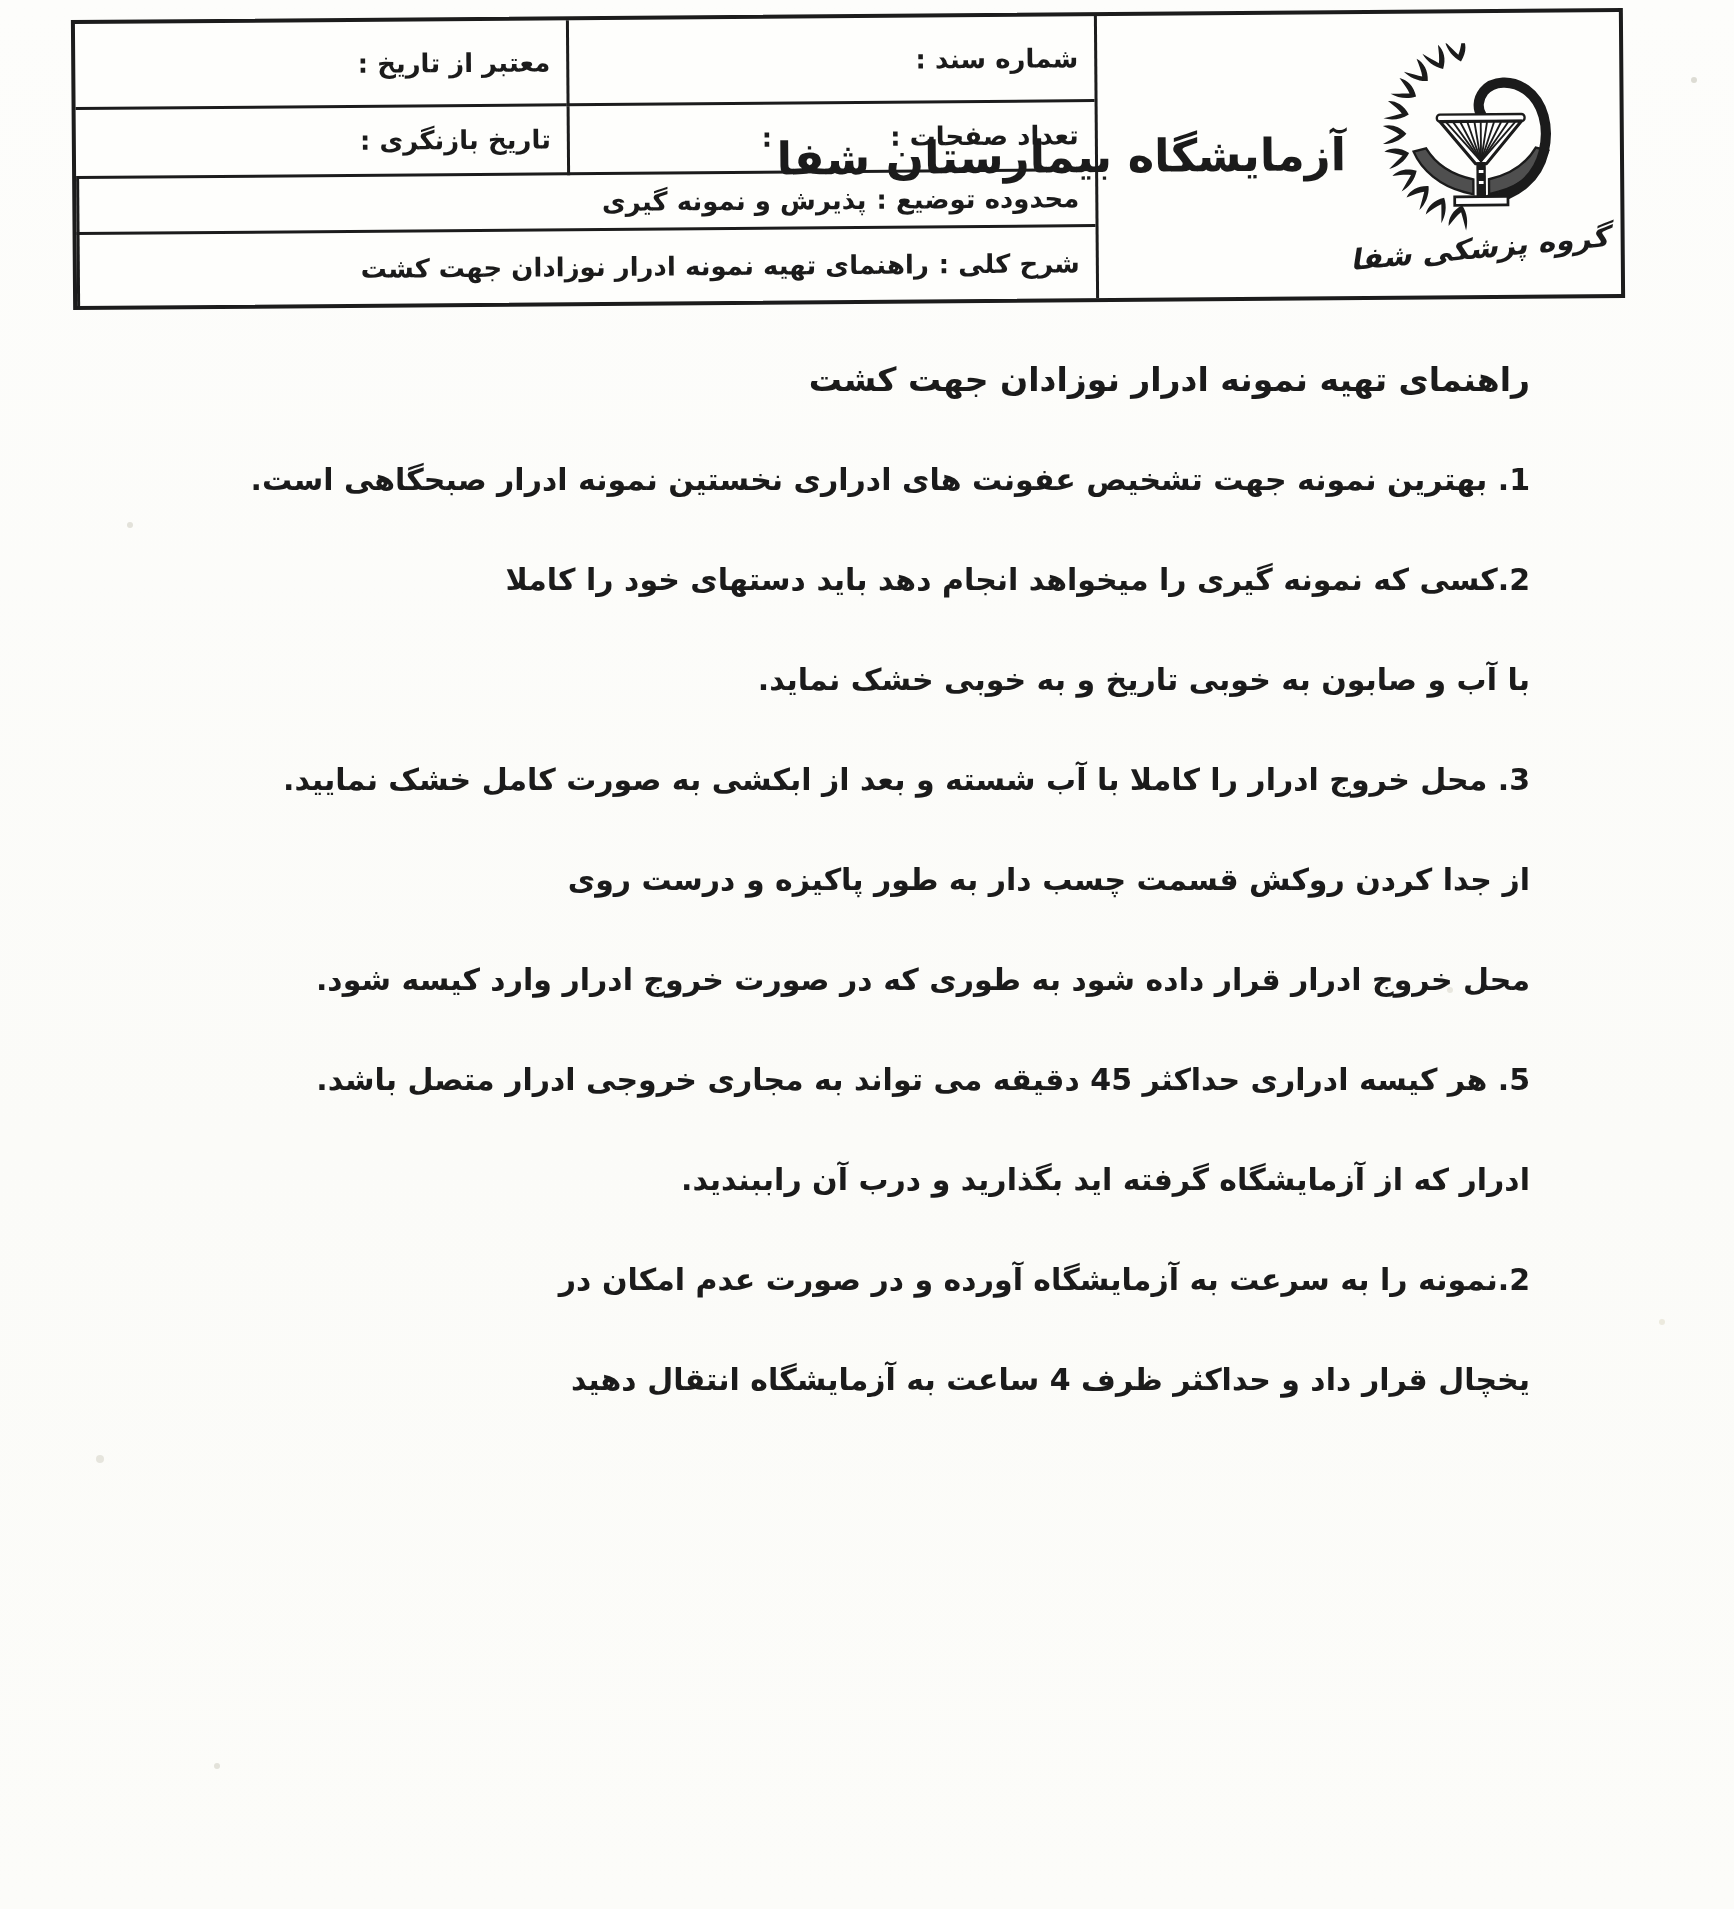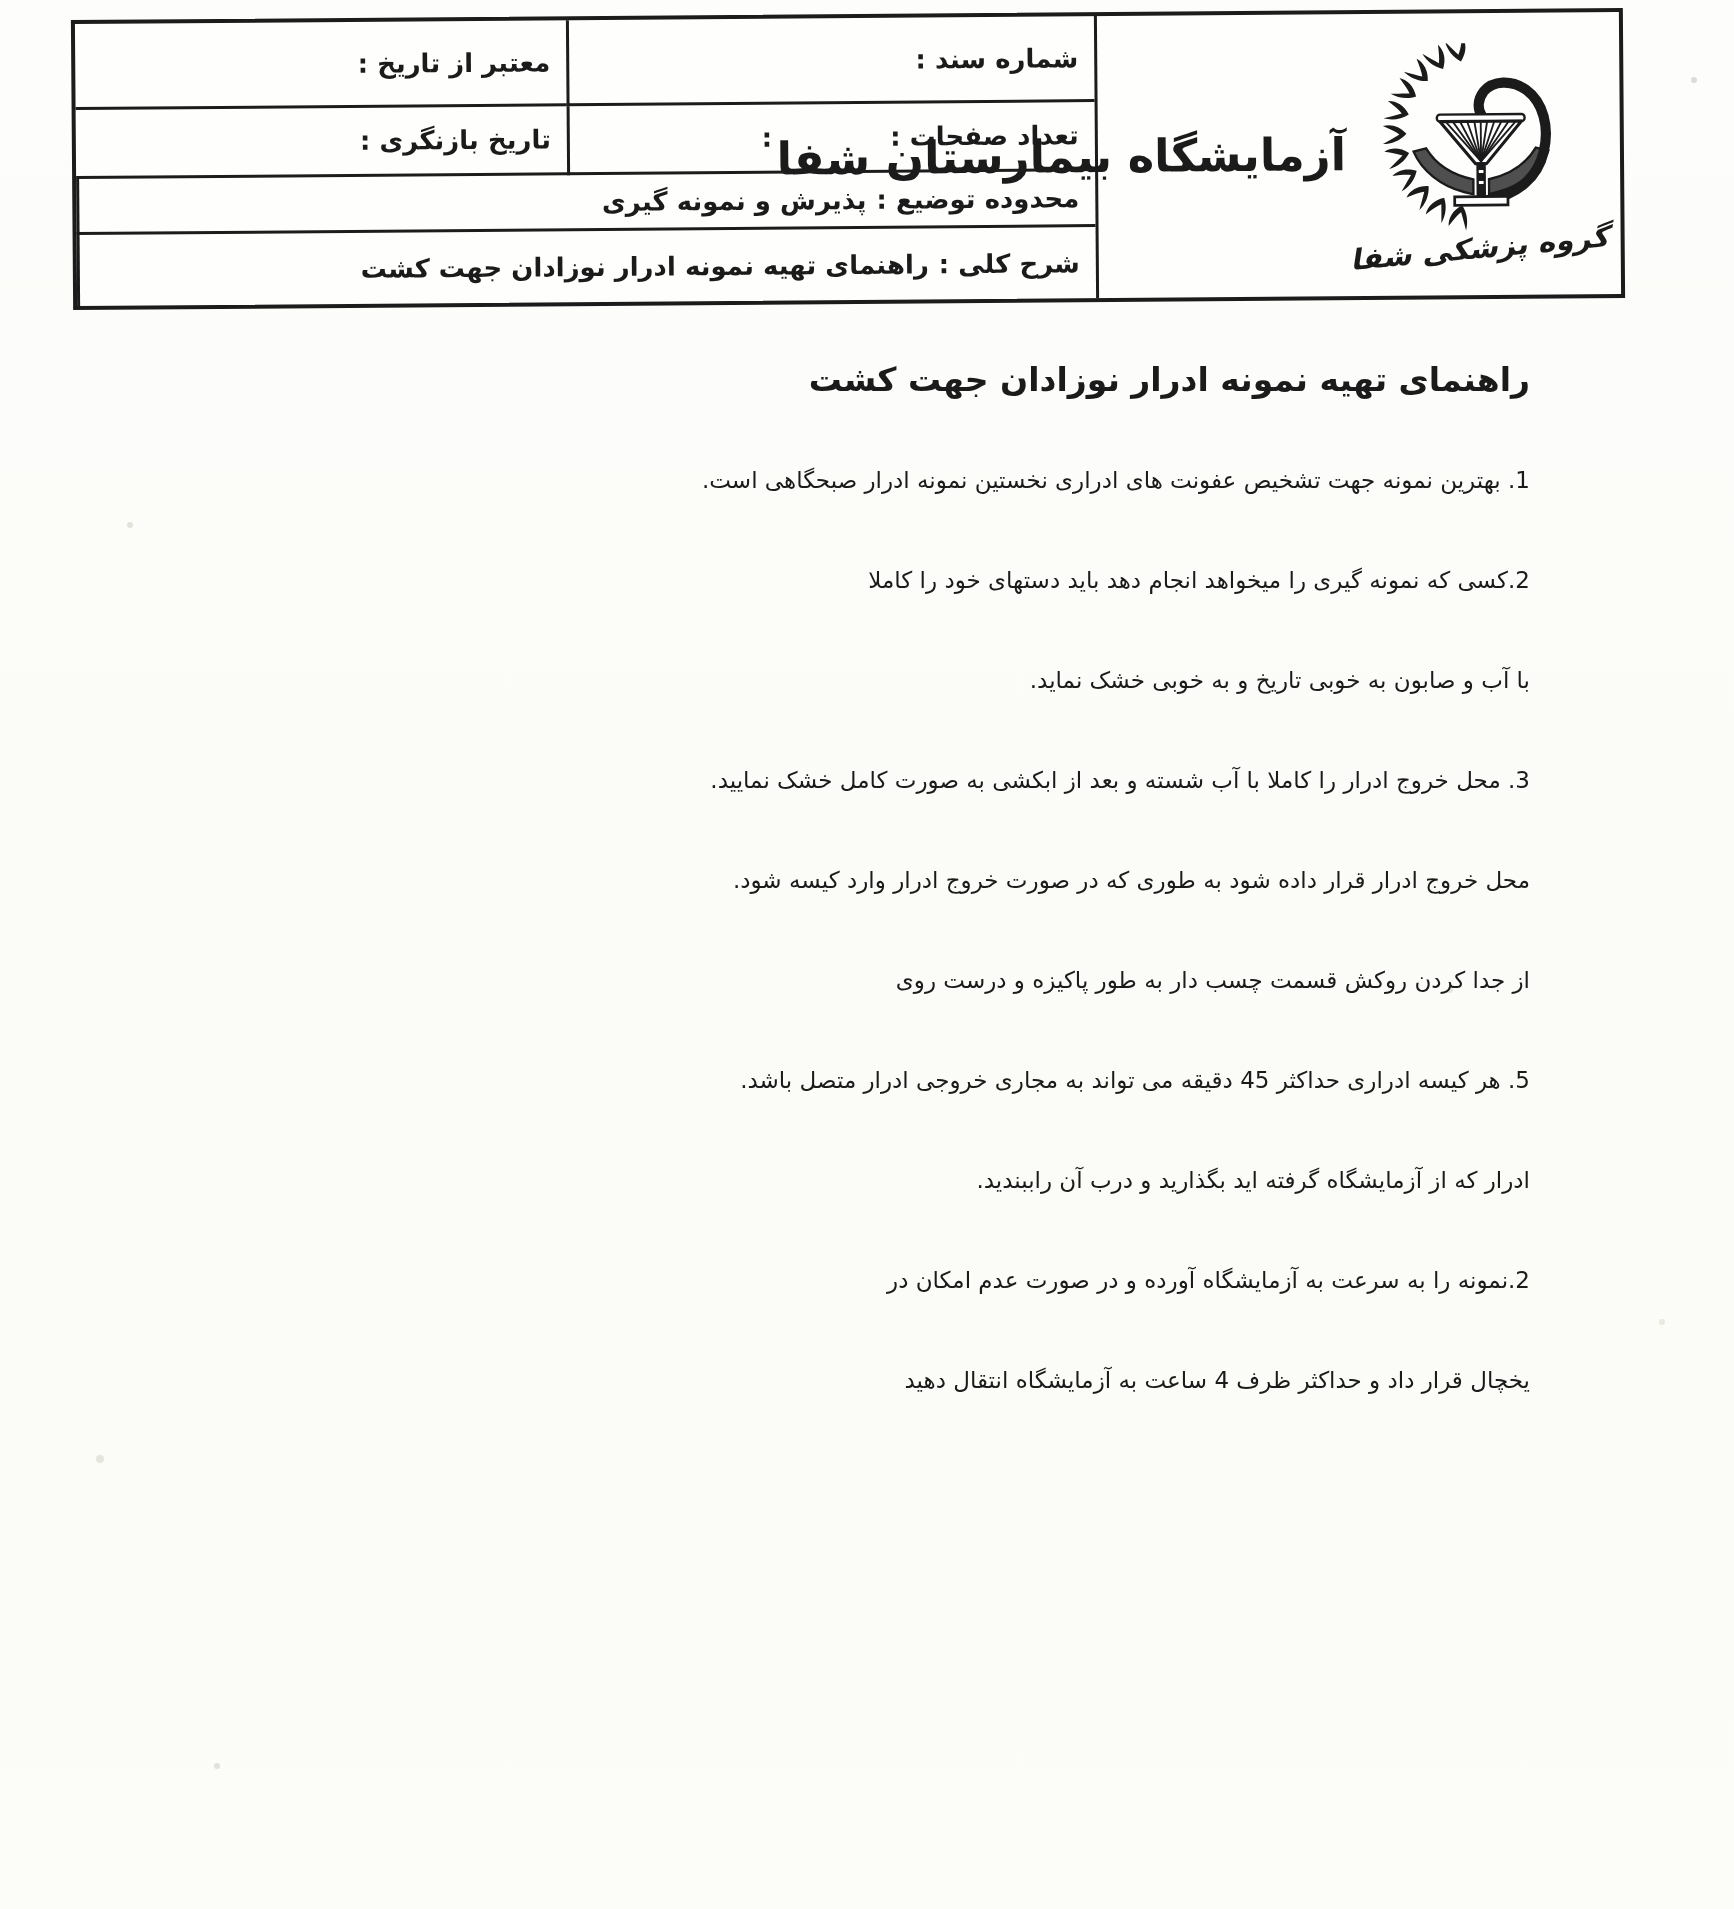--- a/index.html
+++ b/index.html
@@ -79,24 +79,25 @@
     text-align: right;
   }
   .doc-title {
     font-size: 33px;
     font-weight: bold;
     height: 100px;
     line-height: 100px;
     white-space: nowrap;
   }
   .doc-line {
-    font-size: 23px;
+    font-size: 30px;
     height: 100px;
     line-height: 100px;
     white-space: nowrap;
+    font-weight: bold;
   }
 
   
   .speckle {
     position: absolute;
     left: 0; top: 0;
     width: 4px; height: 4px;
     border-radius: 50%;
     background: transparent;
     box-shadow:
@@ -197,21 +198,21 @@
       <span class="pair-gap">راهنمای تهیه نمونه ادرار نوزادان جهت کشت</span>
     </div>
   </div>
 
   <div class="doc-body">
     <div class="doc-title">راهنمای تهیه نمونه ادرار نوزادان جهت کشت</div>
     <div class="doc-line">1. بهترین نمونه جهت تشخیص عفونت های ادراری نخستین نمونه ادرار صبحگاهی است.</div>
     <div class="doc-line">2.کسی که نمونه گیری را میخواهد انجام دهد باید دستهای خود را کاملا</div>
     <div class="doc-line">با آب و صابون به خوبی تاریخ و به خوبی خشک نماید.</div>
     <div class="doc-line">3. محل خروج ادرار را کاملا با آب شسته و بعد از ابکشی به صورت کامل خشک نمایید.</div>
+    <div class="doc-line">از جدا کردن روکش قسمت چسب دار به طور پاکیزه و درست روی</div>
     <div class="doc-line">محل خروج ادرار قرار داده شود به طوری که در صورت خروج ادرار وارد کیسه شود.</div>
-    <div class="doc-line">از جدا کردن روکش قسمت چسب دار به طور پاکیزه و درست روی</div>
     <div class="doc-line">5. هر کیسه ادراری حداکثر 45 دقیقه می تواند به مجاری خروجی ادرار متصل باشد.</div>
     <div class="doc-line">ادرار که از آزمایشگاه گرفته اید بگذارید و درب آن راببندید.</div>
     <div class="doc-line">2.نمونه را به سرعت به آزمایشگاه آورده و در صورت عدم امکان در</div>
     <div class="doc-line">یخچال قرار داد و حداکثر ظرف 4 ساعت به آزمایشگاه انتقال دهید</div>
   </div>
 
 </div>
 
 </body></html>

